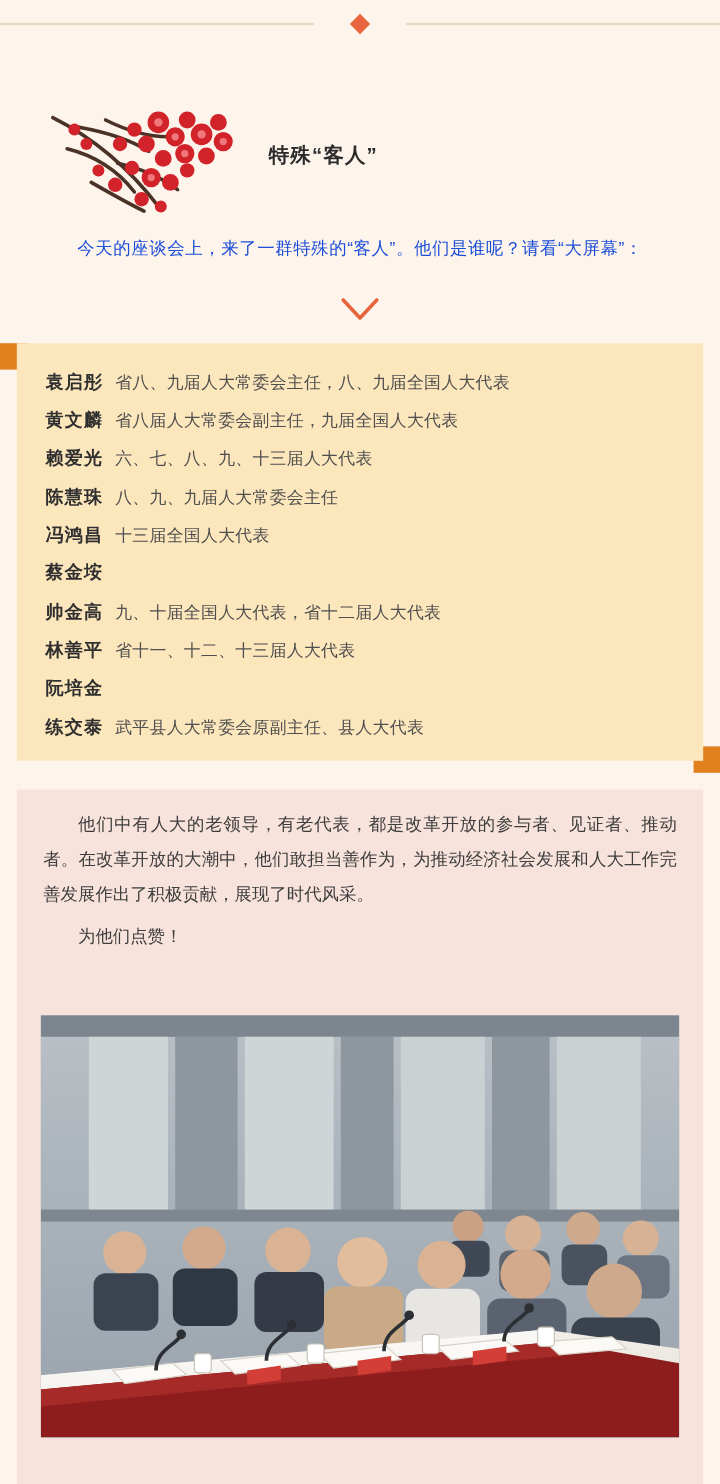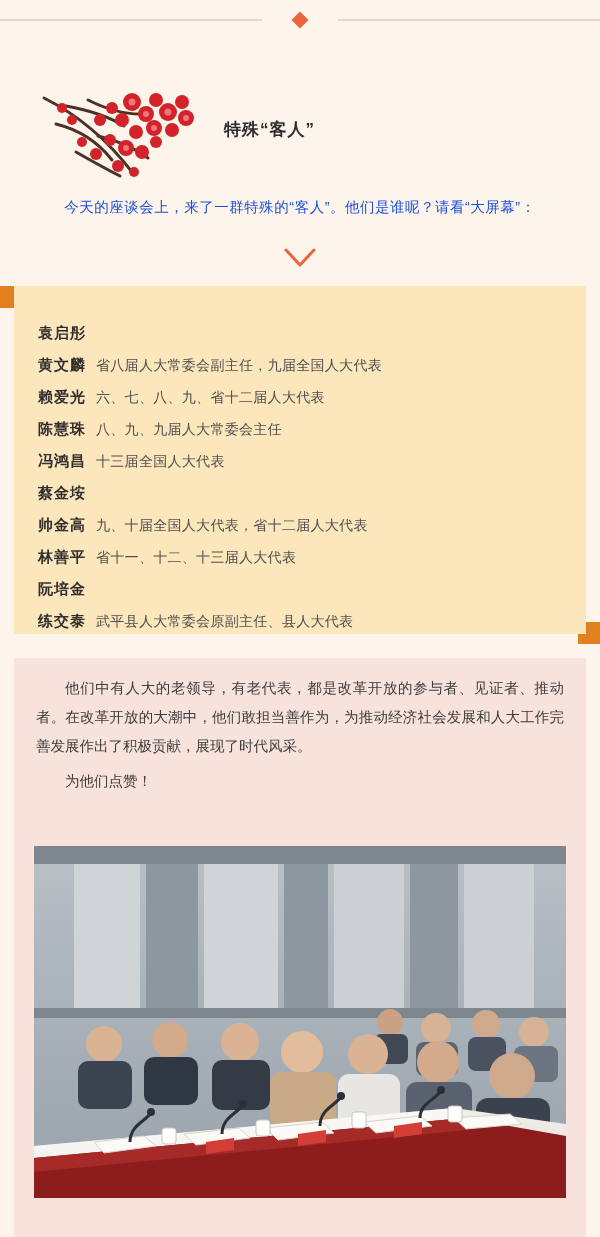--- a/index.html
+++ b/index.html
@@ -101,21 +101,21 @@
     height: 348px;
   }
   .list-card {
     position: absolute;
     left: 14px;
     top: 0px;
     width: 572px;
     height: 348px;
     background: #fce6bc;
     box-sizing: border-box;
-    padding: 31px 24px 0 24px;
+    padding: 16px 24px 0 24px;
   }
   .corner {
     position: absolute;
     width: 22px;
     height: 22px;
     background: #e0801f;
   }
   .corner.tl { left: 0px; top: 0px; }
   .corner.br { left: 578px; top: 336px; }
   .row {
@@ -234,28 +234,29 @@
       <path d="M4 4 L18 19 L32 4" fill="none" stroke="#e8643c" stroke-width="3" stroke-linecap="round" stroke-linejoin="round"></path>
     </svg>
   </div>
 
   <div class="list-wrap">
     <div class="corner tl"></div>
     <div class="corner br"></div>
     <div class="list-card">
       <div class="row">
         <span class="nm">袁启彤</span>
+        <span class="ttl">省八、九届人大常委会主任，八、九届全国人大代表</span>
       </div>
       <div class="row">
         <span class="nm">黄文麟</span>
         <span class="ttl">省八届人大常委会副主任，九届全国人大代表</span>
       </div>
       <div class="row">
         <span class="nm">赖爱光</span>
-        <span class="ttl">六、七、八、九、省十二届人大代表</span>
+        <span class="ttl">六、七、八、九、十三届人大代表</span>
       </div>
       <div class="row">
         <span class="nm">陈慧珠</span>
         <span class="ttl">八、九、九届人大常委会主任</span>
       </div>
       <div class="row">
         <span class="nm">冯鸿昌</span>
         <span class="ttl">十三届全国人大代表</span>
       </div>
       <div class="row">

